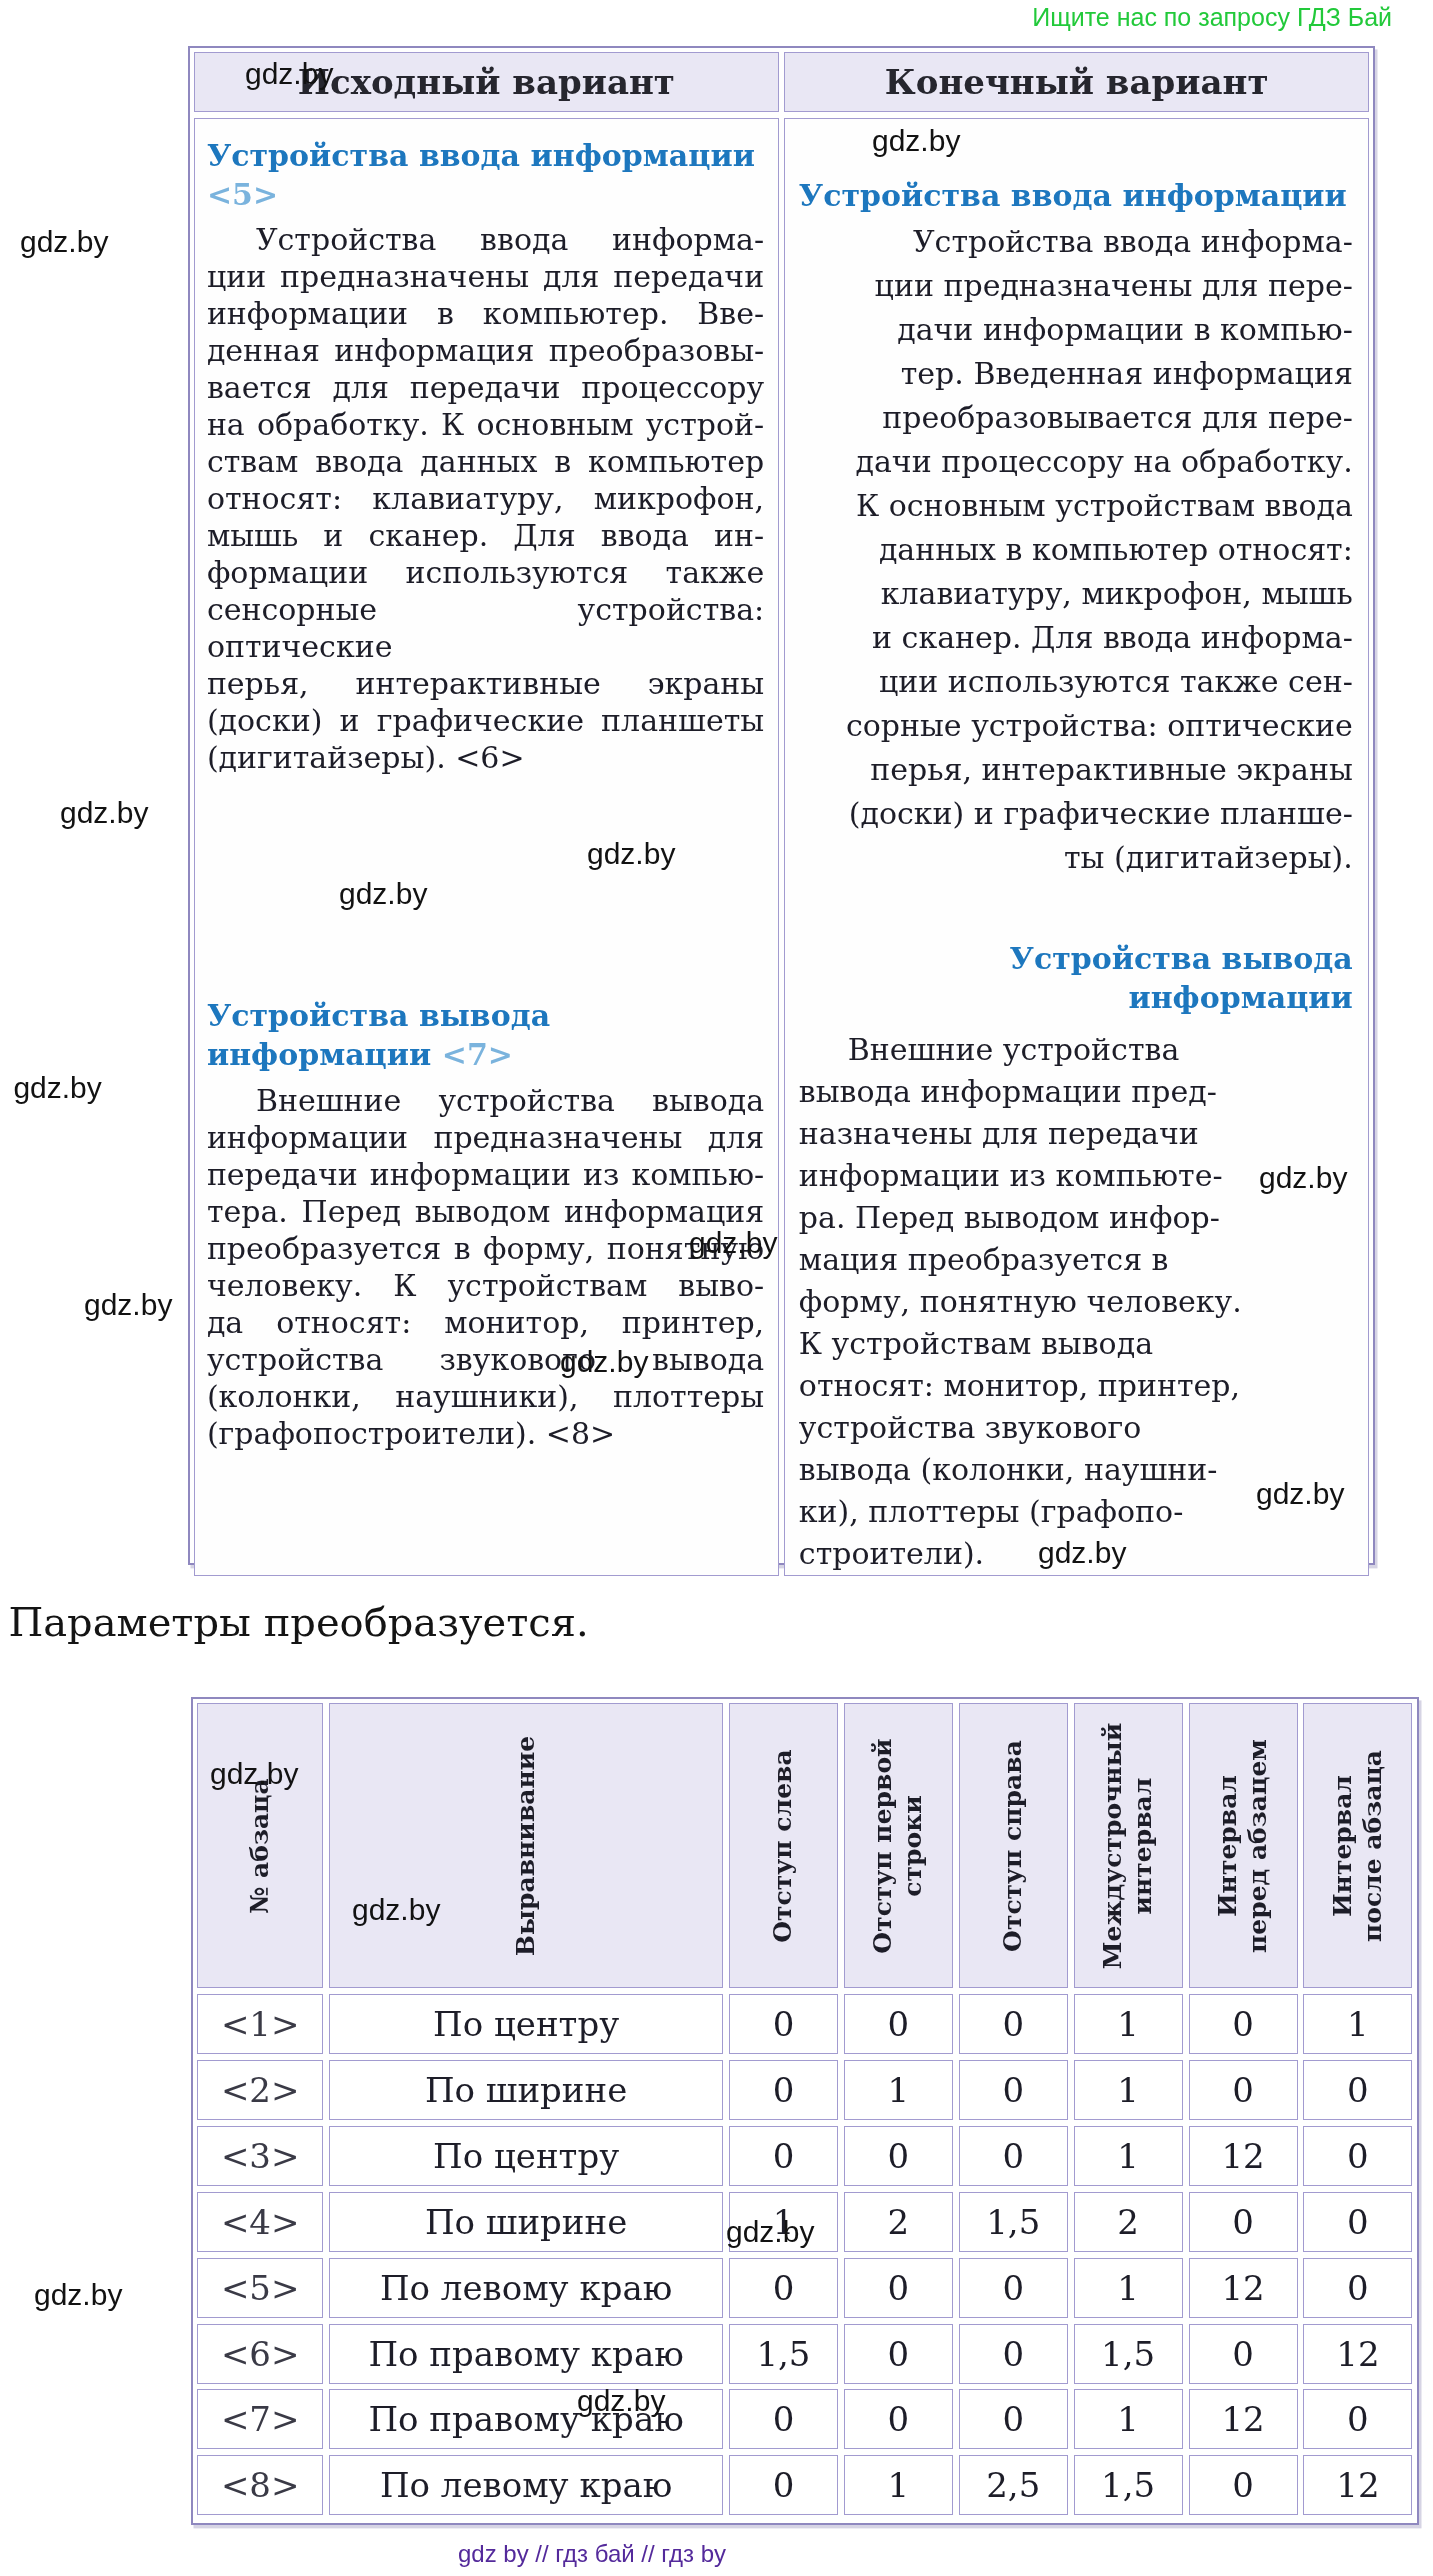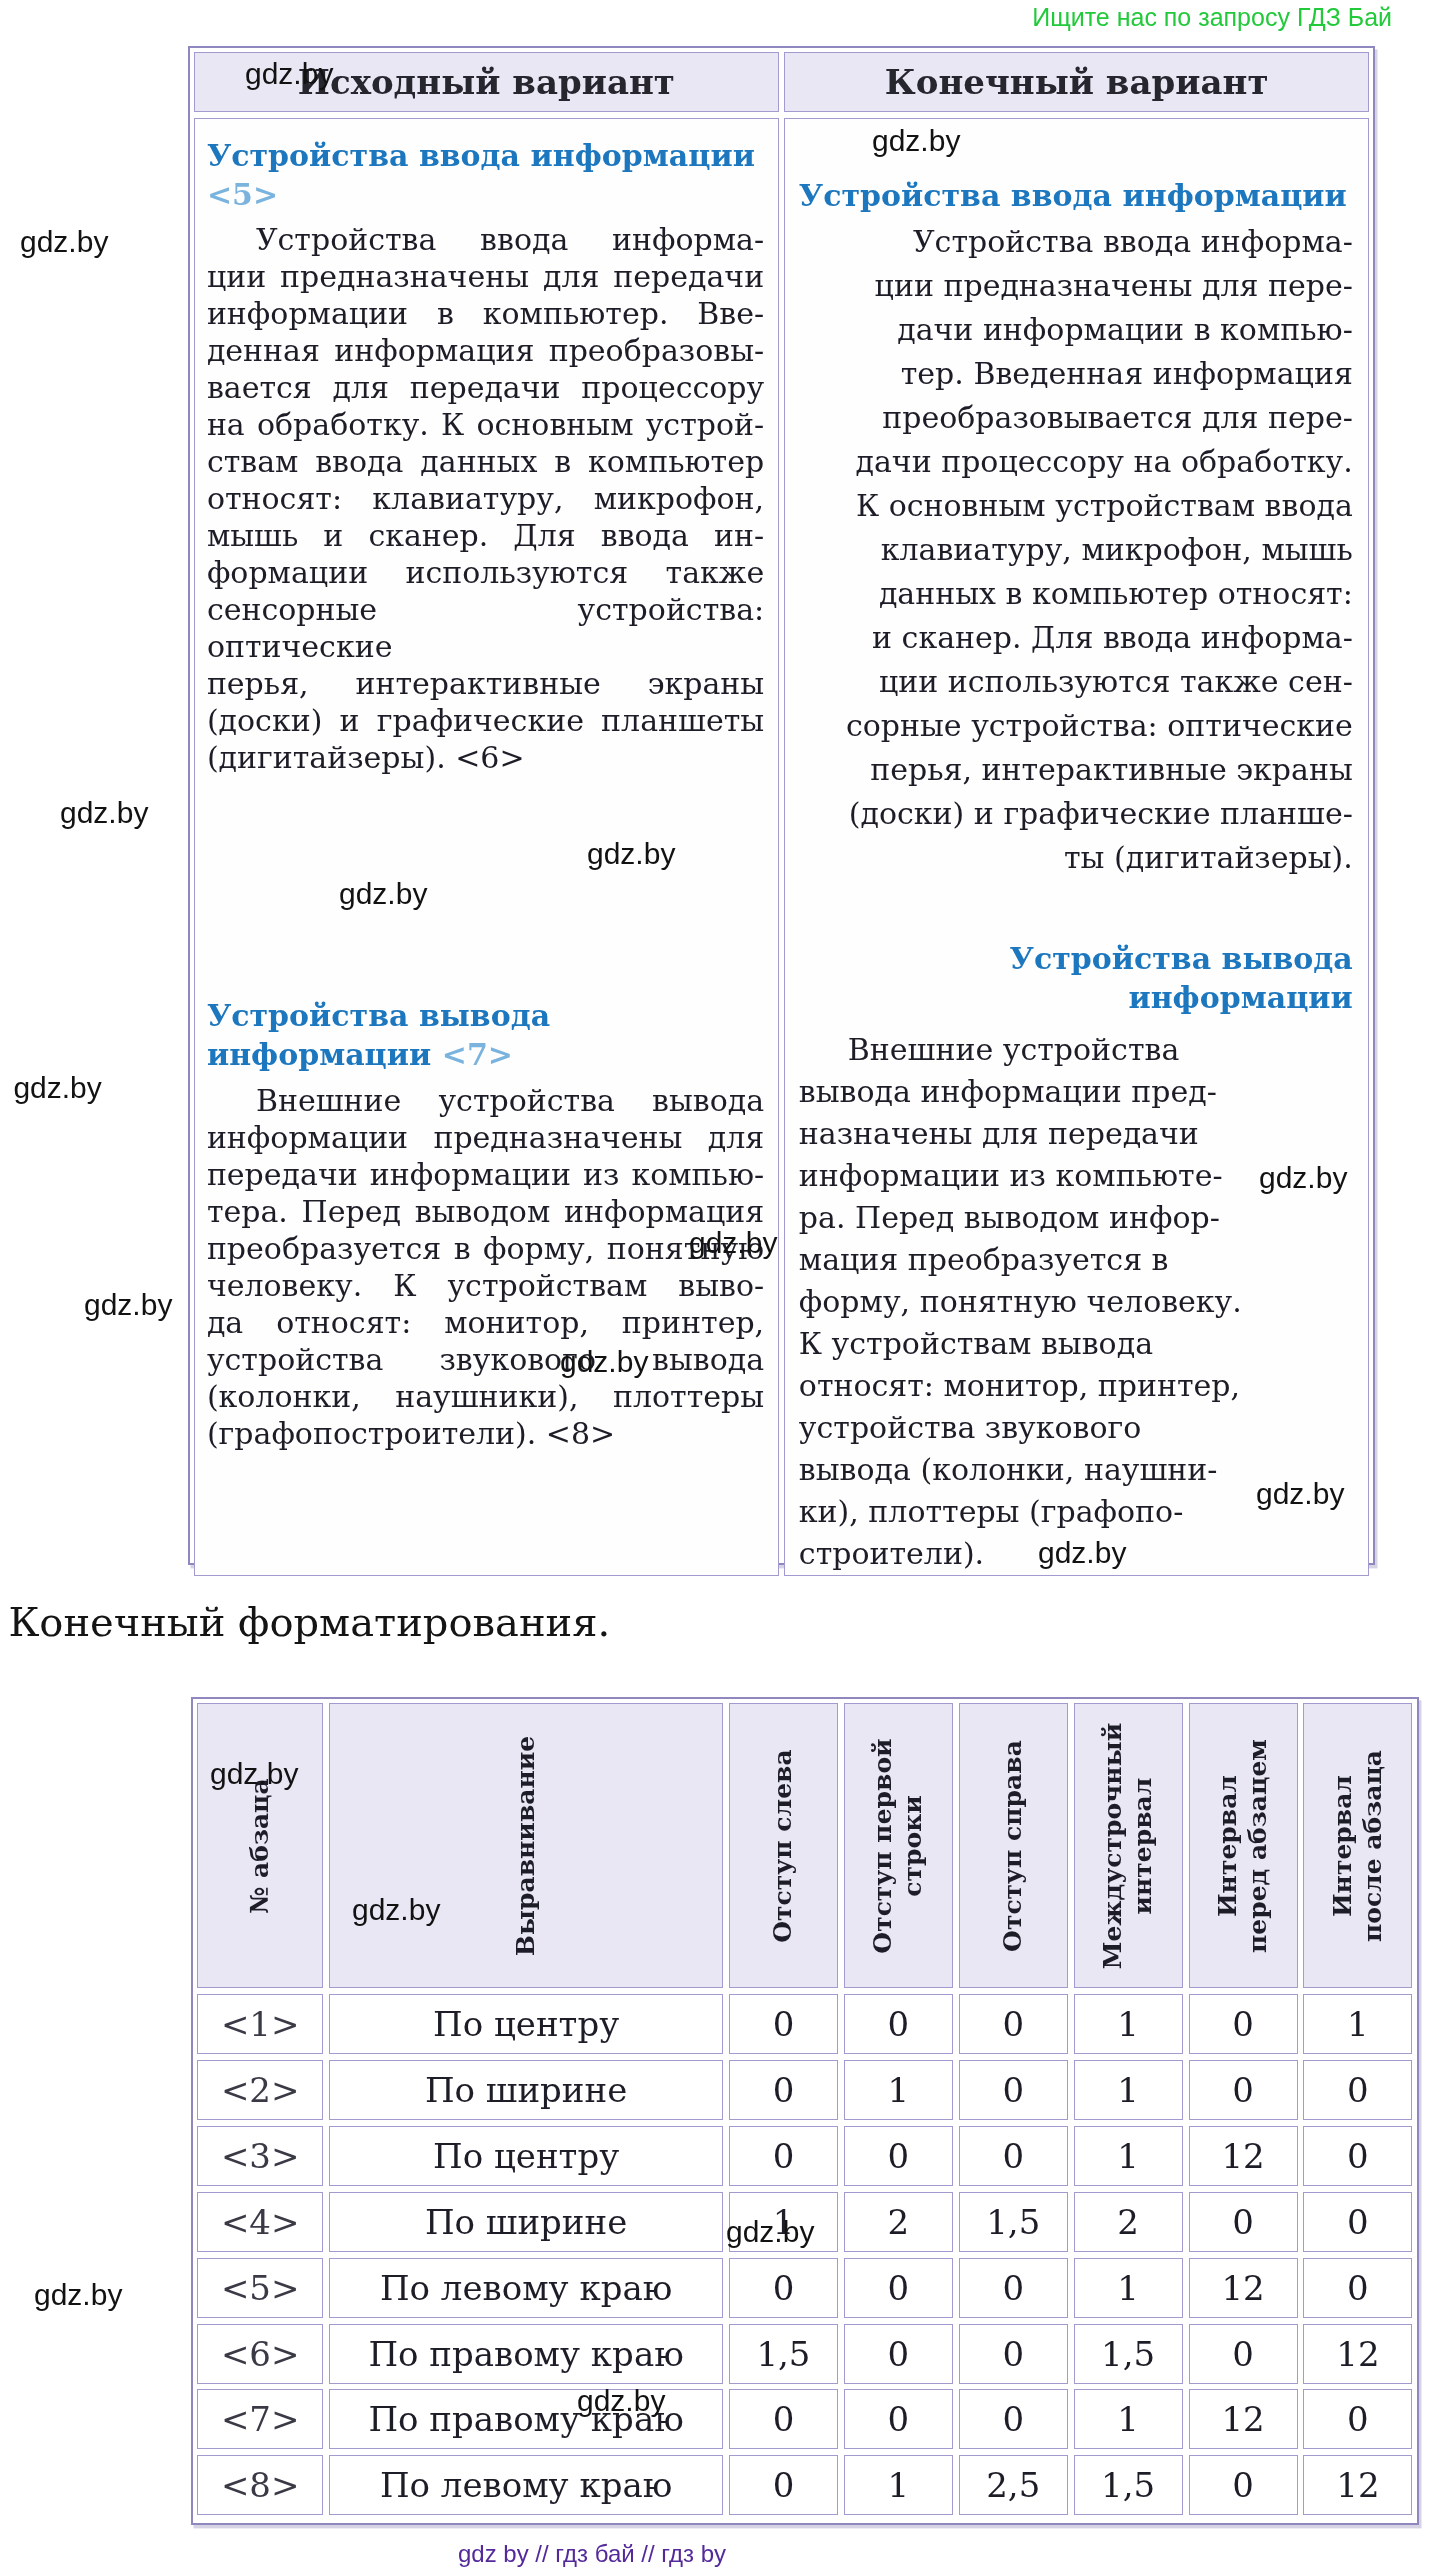--- a/index.html
+++ b/index.html
@@ -116,22 +116,22 @@
     <div class="ccell right">
       <h2 class="bh first"><span>Устройства ввода информации</span></h2>
       <div class="para pr lh52">
           <div class="line">Устройства ввода информа-</div>
           <div class="line">ции предназначены для пере-</div>
           <div class="line">дачи информации в компью-</div>
           <div class="line">тер. Введенная информация</div>
           <div class="line">преобразовывается для пере-</div>
           <div class="line">дачи процессору на обработку.</div>
           <div class="line">К основным устройствам ввода</div>
+          <div class="line">данных в компьютер относят:</div>
           <div class="line">клавиатуру, микрофон, мышь</div>
-          <div class="line">данных в компьютер относят:</div>
           <div class="line">и сканер. Для ввода информа-</div>
           <div class="line">ции используются также сен-</div>
           <div class="line">сорные устройства: оптические</div>
           <div class="line">перья, интерактивные экраны</div>
           <div class="line">(доски) и графические планше-</div>
           <div class="line">ты (дигитайзеры).</div>
         </div>
       <h2 class="bh second"><span>Устройства вывода информации</span></h2>
       <div class="para pl ind lh50">
           <div class="line">Внешние устройства</div>
@@ -144,21 +144,21 @@
           <div class="line">К устройствам вывода</div>
           <div class="line">относят: монитор, принтер,</div>
           <div class="line">устройства звукового</div>
           <div class="line">вывода (колонки, наушни-</div>
           <div class="line">ки), плоттеры (графопо-</div>
           <div class="line">строители).</div>
         </div>
     </div>
   </div>
 
-  <div class="sec-heading">Конечный форматирования.</div>
+  <div class="sec-heading">Параметры преобразуется.</div>
 
   <div class="fmt-table">
       <div class="t2-head">
         <div class="rot">№ абзаца</div>
       </div>
       <div class="t2-head">
         <div class="rot">Выравнивание</div>
       </div>
       <div class="t2-head">
         <div class="rot">Отступ слева</div>

